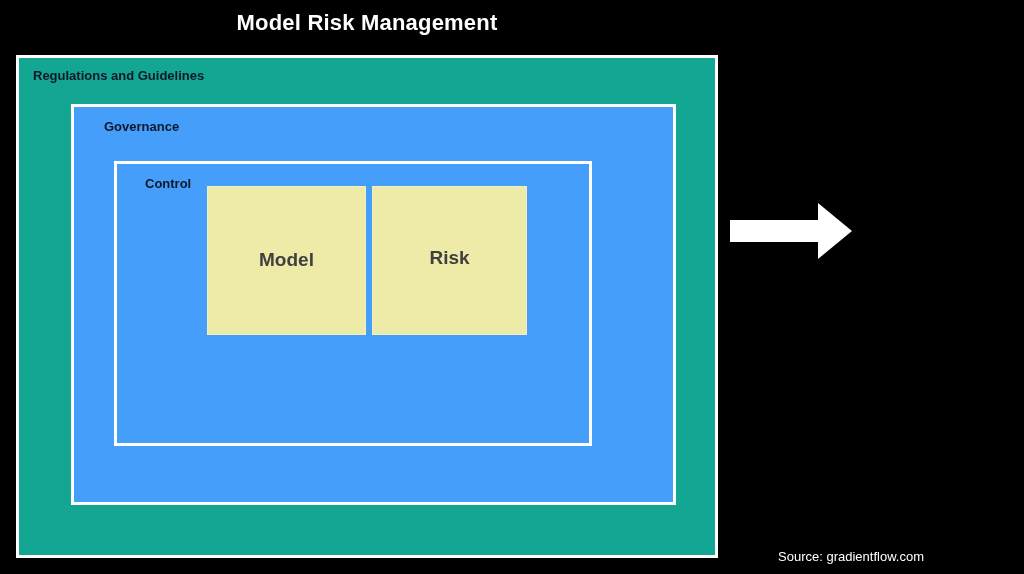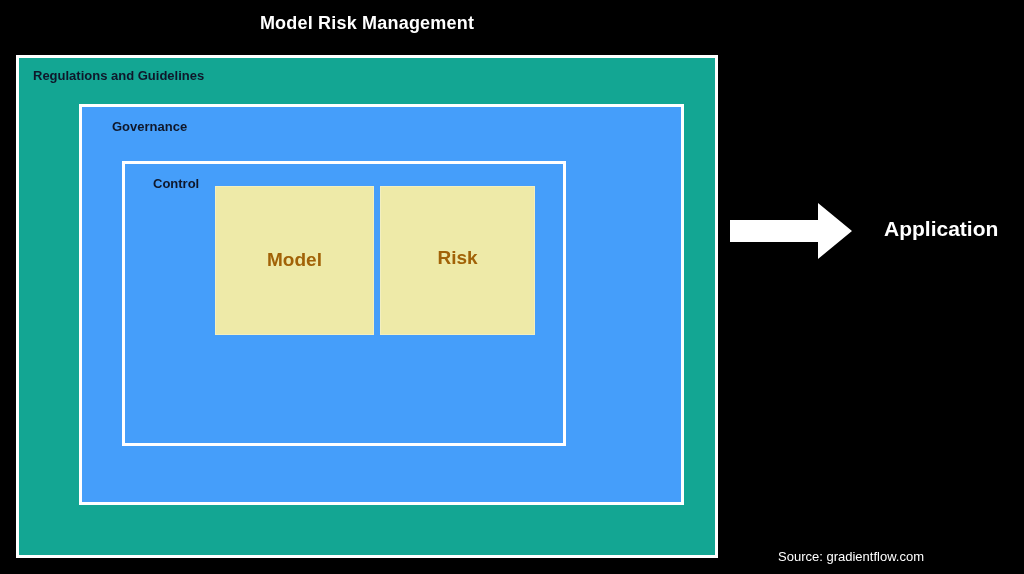--- a/index.html
+++ b/index.html
@@ -20,21 +20,21 @@
   }
 
   
   .diagram-title {
     position: absolute;
     left: 16px;
     top: 8px;
     width: 702px;
     text-align: center;
     color: #ffffff;
-    font-size: 18px;
+    font-size: 22px;
     font-weight: bold;
     letter-spacing: 0.2px;
     line-height: 30px;
     white-space: nowrap;
   }
 
   
   .layer {
     position: absolute;
     box-sizing: border-box;
@@ -59,52 +59,51 @@
     left: 14px;
     top: 10px;
   }
 
   .layer-governance {
     left: 52px;
     top: 46px;
     width: 605px;
     height: 401px;
     background: #459efa;
-    margin-left: 8px;
   }
   .label-governance {
     left: 30px;
     top: 12px;
   }
 
   .layer-control {
     left: 40px;
     top: 54px;
-    width: 444px;
+    width: 478px;
     height: 285px;
     background: #459efa;
   }
   .label-control {
     left: 28px;
     top: 12px;
   }
 
   
   .leaf-box {
     position: absolute;
     box-sizing: border-box;
     background: #eeeaa8;
     border: 1px solid #f2efc0;
   }
   .leaf-label {
     position: absolute;
     left: 0;
     right: 0;
     text-align: center;
-    color: #a16207;
+    color: #404040;
     font-size: 19px;
     font-weight: bold;
     white-space: nowrap;
   }
   .leaf-model {
     left: 90px;
     top: 22px;
     width: 159px;
     height: 149px;
   }
@@ -180,17 +179,16 @@
       </div>
     </div>
   </div>
 
   <div class="arrow">
     <svg width="122" height="56" viewBox="0 0 122 56" xmlns="http://www.w3.org/2000/svg">
       <polygon points="0,17 88,17 88,0 122,28 88,56 88,39 0,39" fill="#ffffff"></polygon>
     </svg>
   </div>
 
-  <div class="application-label">Application</div>
 
   <div class="source-note">Source: gradientflow.com</div>
 
 </div>
 
 </body></html>

